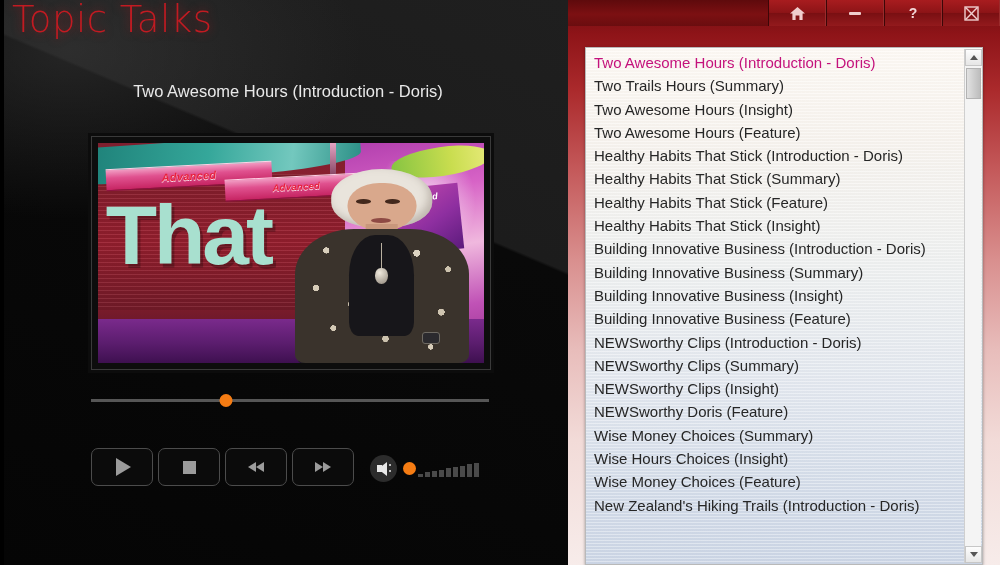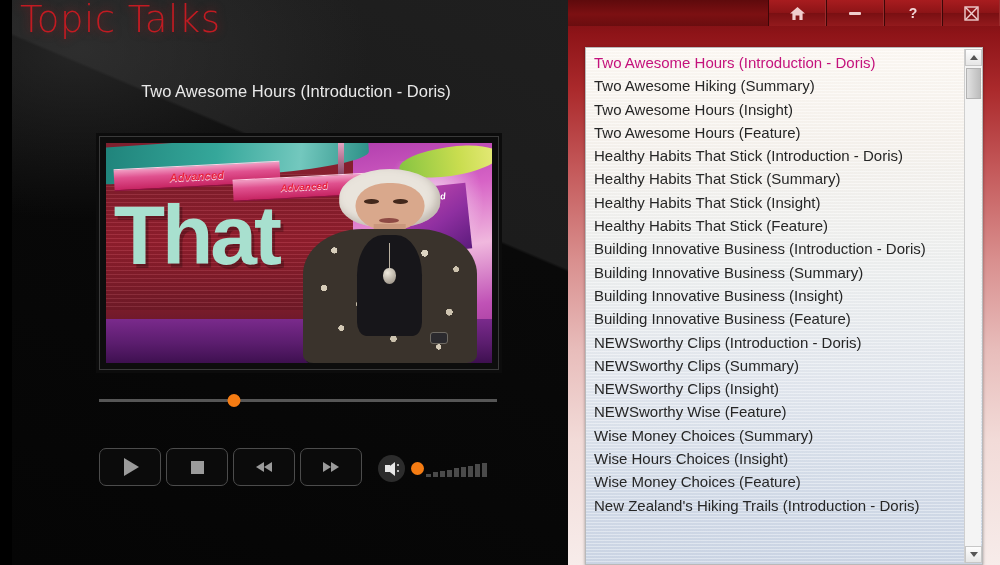--- a/index.html
+++ b/index.html
@@ -2,21 +2,21 @@
 <html><head>
 <meta charset="utf-8">
 <style>
   html,body{margin:0;padding:0;background:#000;}
   body{width:1000px;height:565px;overflow:hidden;
        font-family:"Liberation Sans","DejaVu Sans",sans-serif;}
 
   #app{position:relative;width:1000px;height:565px;background:#000;overflow:hidden;}
 
   
-  #left-pane{position:absolute;left:12px;top:0;width:568px;height:565px;
+  #left-pane{position:absolute;left:4px;top:0;width:568px;height:565px;
              background:#080808;overflow:hidden;}
   
   #diag-wedge{position:absolute;left:0;top:0;width:568px;height:565px;
               background:linear-gradient(203deg,#1f1f1f 0%,#1c1c1c 34%,#090909 34.4%,#050505 100%);
               pointer-events:none;}
   #corner-glow{position:absolute;left:-60px;top:-40px;width:420px;height:260px;
                background:radial-gradient(ellipse at 30% 35%,rgba(60,60,60,.55) 0%,rgba(20,20,20,0) 70%);
                pointer-events:none;}
 
   #app-title{position:absolute;left:8px;top:-2px;font-size:37px;letter-spacing:.5px;
@@ -317,35 +317,35 @@
           <rect x="1" y="1" width="13" height="13" fill="none" stroke="#f0cdcd" stroke-width="1.4"></rect>
           <path d="M1.6 1.6 L13.4 13.4 M13.4 1.6 L1.6 13.4" stroke="#f0cdcd" stroke-width="1.4"></path>
         </svg>
       </div>
     </div>
 
     <div id="listbox">
       <div id="list-stripes"></div>
       <div id="list-items">
           <div class="li sel" style="color: rgb(196, 18, 124);">Two Awesome Hours (Introduction - Doris)</div>
-          <div class="li">Two Awesome Hiking (Summary)</div>
+          <div class="li">Two Trails Hours (Summary)</div>
           <div class="li">Two Awesome Hours (Insight)</div>
           <div class="li">Two Awesome Hours (Feature)</div>
           <div class="li">Healthy Habits That Stick (Introduction - Doris)</div>
           <div class="li">Healthy Habits That Stick (Summary)</div>
+          <div class="li">Healthy Habits That Stick (Feature)</div>
           <div class="li">Healthy Habits That Stick (Insight)</div>
-          <div class="li">Healthy Habits That Stick (Feature)</div>
           <div class="li">Building Innovative Business (Introduction - Doris)</div>
           <div class="li">Building Innovative Business (Summary)</div>
           <div class="li">Building Innovative Business (Insight)</div>
           <div class="li">Building Innovative Business (Feature)</div>
           <div class="li">NEWSworthy Clips (Introduction - Doris)</div>
           <div class="li">NEWSworthy Clips (Summary)</div>
           <div class="li">NEWSworthy Clips (Insight)</div>
-          <div class="li">NEWSworthy Wise (Feature)</div>
+          <div class="li">NEWSworthy Doris (Feature)</div>
           <div class="li">Wise Money Choices (Summary)</div>
           <div class="li">Wise Hours Choices (Insight)</div>
           <div class="li">Wise Money Choices (Feature)</div>
           <div class="li">New Zealand's Hiking Trails (Introduction - Doris)</div>
         </div>
 
       <div id="scrollbar">
         <div class="sb-arrow" id="sb-up">
           <span class="arrow-up"></span>
         </div>

